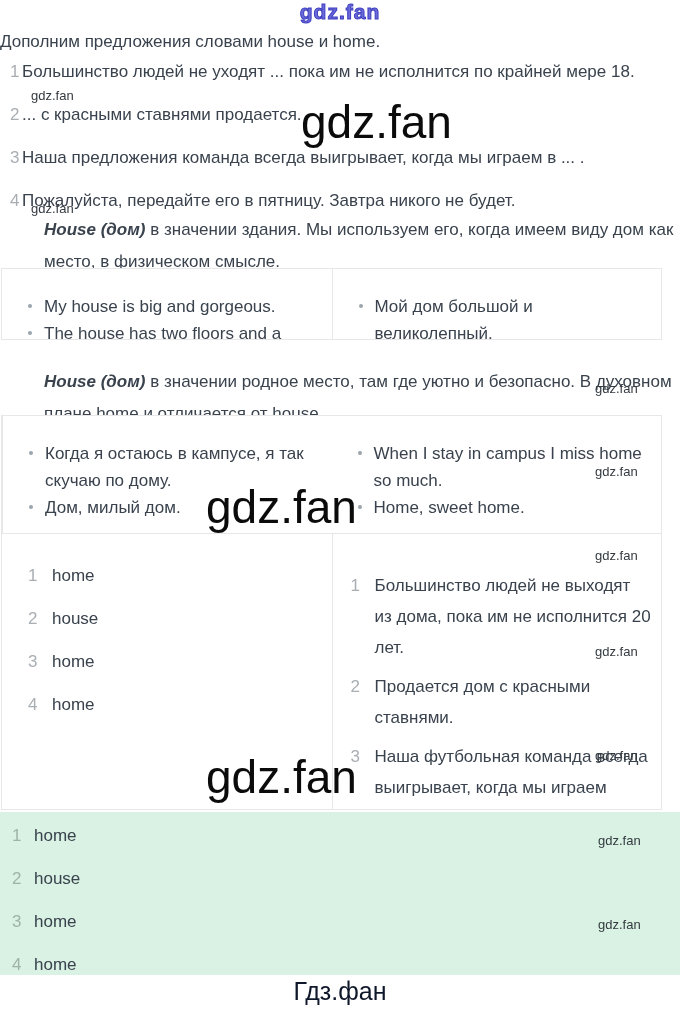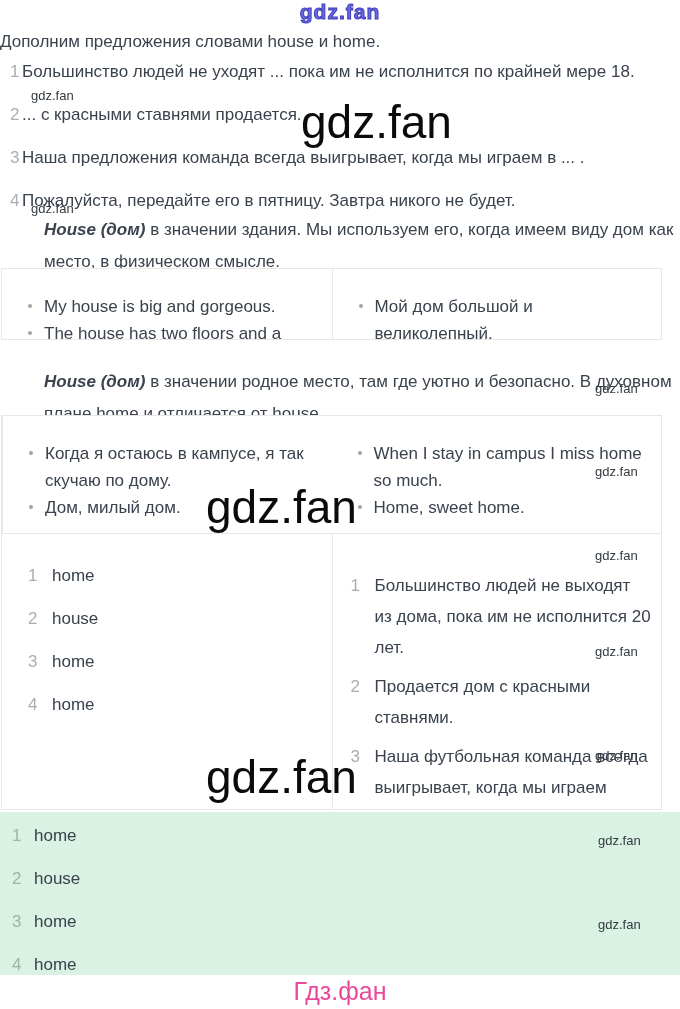--- a/index.html
+++ b/index.html
@@ -63,21 +63,21 @@
   .cell-ans-ru{padding-top:36px;padding-left:18px;}
   .cell-ans-ru .nitem{line-height:31px;margin-bottom:8px;}
 
   
   .green{position:absolute;top:812px;left:0;width:680px;height:163px;
          background:var(--green_bg,#d9f2e3);box-sizing:border-box;padding-top:10px;overflow:hidden;}
   .green .nitem .num{color:var(--green_num,#9fb3a7);padding-left:12px;flex:0 0 32px;}
 
   
   .footer{position:absolute;top:975px;left:0;width:680px;text-align:center;
-          font-size:25px;color:#ec4899;line-height:32px;}
+          font-size:25px;color:#0f172a;line-height:32px;}
 </style>
 </head>
 <body>
 
 <div class="page">
 
   <div class="wm wm-top">gdz.fan</div>
   <div class="wm wm-big wm-big1">gdz.fan</div>
   <div class="wm wm-big wm-big2">gdz.fan</div>
   <div class="wm wm-big wm-big3">gdz.fan</div>

